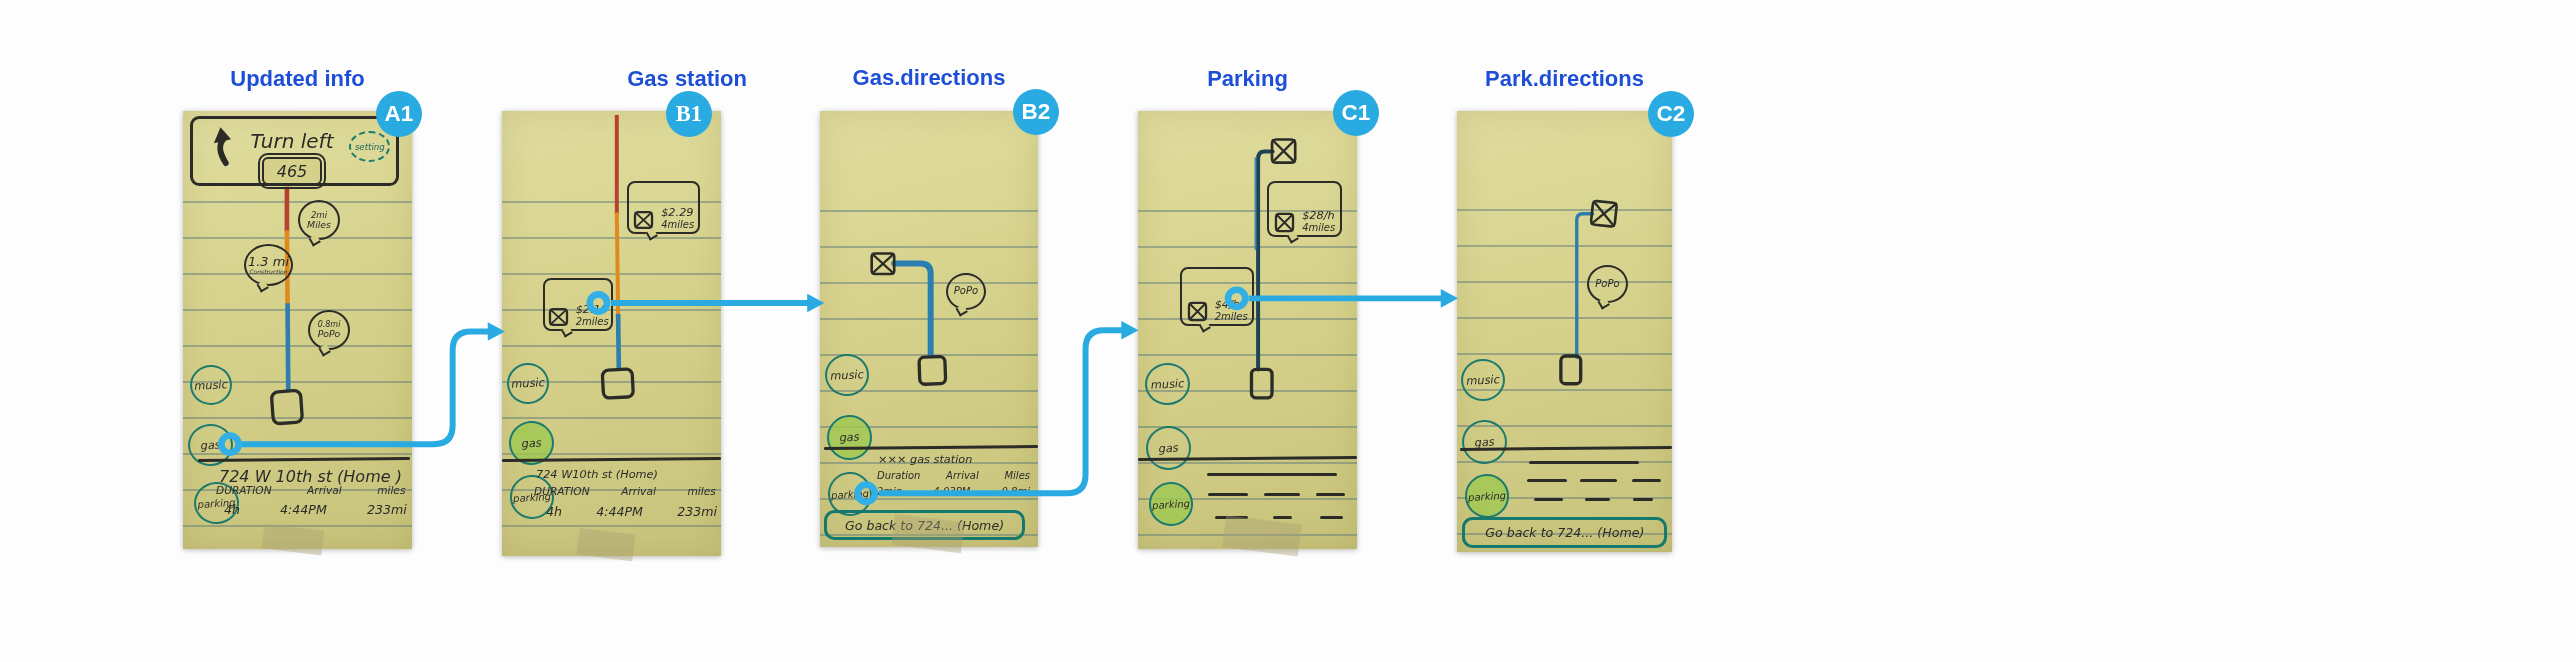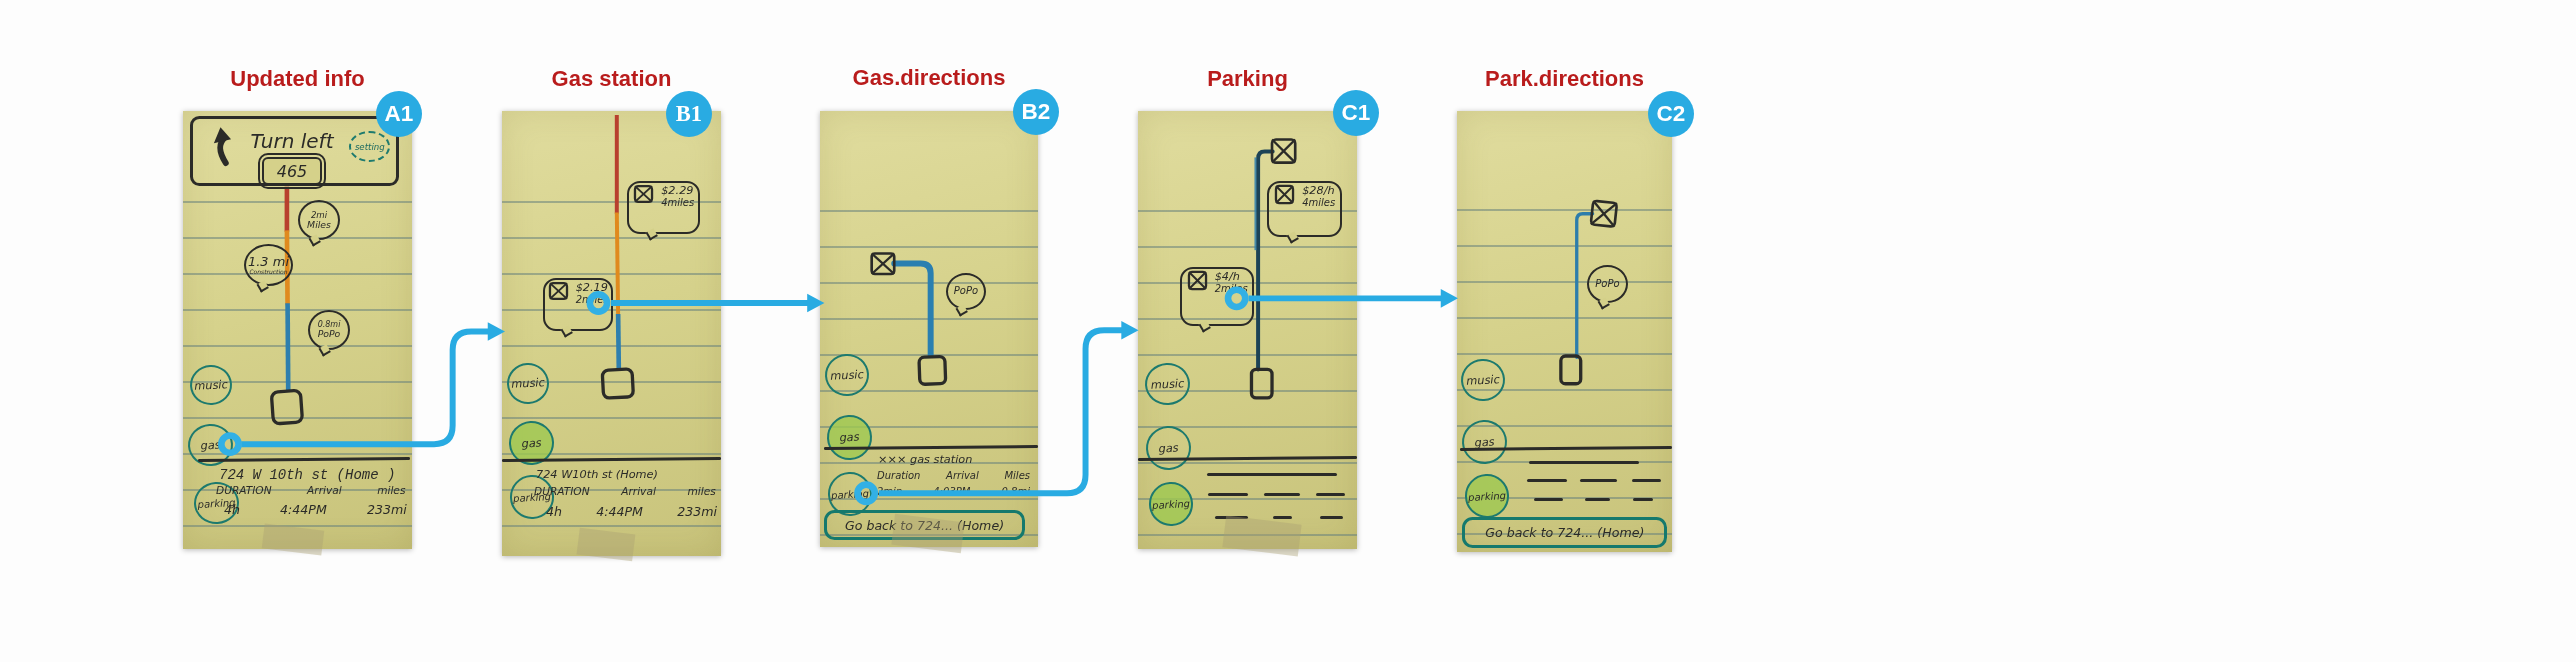--- a/index.html
+++ b/index.html
@@ -1,36 +1,36 @@
 <!DOCTYPE html>
 <html style="font-size:10.6px"><head>
 <meta charset="utf-8">
 <style>
   html,body{margin:0;padding:0;background:#fff;}
   #canvas{position:relative;width:2576px;height:663px;background:#fdfdfd;overflow:hidden;
           font-family:"Liberation Sans",sans-serif;}
-  .title{position:absolute;font:bold 22px "Liberation Sans",sans-serif;color:#b91c1c;text-align:center;}
+  .title{position:absolute;font:bold 22px "Liberation Sans",sans-serif;color:#1d4ed8;text-align:center;}
   .badge{position:absolute;width:46px;height:46px;border-radius:50%;background:#29abe2;color:#fff;
          font:bold 22.5px "Liberation Sans",sans-serif;display:flex;align-items:center;justify-content:center;z-index:6;}
   .note{position:absolute;background:linear-gradient(165deg,#e0dc9e 0%,#d6d28c 45%,#c8c37b 100%);
         box-shadow:0 1.3px 5.3px rgba(0,0,0,.28), inset 0 0 33px rgba(110,100,30,.16);z-index:1;}
   .lines{position:absolute;left:0;right:0;bottom:1.3px;
          background:repeating-linear-gradient(180deg,rgba(105,130,124,.55) 0 2px,transparent 2px 36px);}
   .sketch{position:absolute;inset:0;}
   .hw{font-family:"DejaVu Sans",sans-serif;font-style:italic;color:#2b2b28;}
   .tealc{position:absolute;border:2.7px solid #1d7a6e;border-radius:50%;display:flex;align-items:center;
          justify-content:center;transform:rotate(-3deg);}
   .tealc.green{background:rgba(158,200,80,.8);}
   .tealc span{font-size:11.3px;}
   .bubble{position:absolute;border:2.7px solid #2b2b28;border-radius:50%;display:flex;flex-direction:column;
           align-items:center;justify-content:center;line-height:1.05;text-align:center;}
   .bubble::after,.rbubble::after{content:"";position:absolute;width:7.3px;height:7.3px;background:#d4d089;
           border-right:2.7px solid #2b2b28;border-bottom:2.7px solid #2b2b28;transform:rotate(60deg);
           bottom:-7.3px;left:26%;}
-  .rbubble{position:absolute;border:2.7px solid #2b2b28;border-radius:13px;display:flex;align-items:flex-start;
+  .rbubble{position:absolute;border:2.7px solid #2b2b28;border-radius:8px;display:flex;align-items:flex-end;
            justify-content:center;gap:7px;padding:1.3px 2.7px;}
   .rbubble .col{display:flex;flex-direction:column;line-height:1.15;}
   .navbox{position:absolute;border:3.3px solid #2b2b28;border-radius:9.3px;}
   .roadbox{position:absolute;border:2px solid #2b2b28;outline:2px solid #2b2b28;outline-offset:2px;
            border-radius:6px;background:#d5d18a;display:flex;align-items:center;justify-content:center;z-index:2;text-align:right;}
   .setting{position:absolute;border:2px dashed #1d7a6e;border-radius:50%;display:flex;align-items:center;
            justify-content:center;margin-left:40px;}
   .divider{position:absolute;height:2.7px;background:#2b2b28;border-radius:1.3px;transform:rotate(-.5deg);}
   .dash{position:absolute;height:3.3px;background:#2b2b28;border-radius:2px;}
   .teal-btn{position:absolute;border:3.3px solid #15796d;border-radius:10.6px;display:flex;align-items:center;
@@ -38,21 +38,21 @@
   .inforow{position:absolute;display:flex;justify-content:space-between;}
   .tape{position:absolute;background:rgba(170,160,115,.4);transform:rotate(7deg);}
   #links{position:absolute;inset:0;z-index:5;pointer-events:none;}
 </style>
 </head>
 <body>
 
 <div id="canvas">
 
   <div class="title" style="left:183px;top:66px;width:229px;">Updated info</div>
-  <div class="title" style="left:502px;top:66px;width:219px;">Gas station</div>
+  <div class="title" style="left:528px;top:66px;width:219px;text-align:right;">Gas station</div>
   <div class="title" style="left:820px;top:65px;width:218px;">Gas.directions</div>
   <div class="title" style="left:1138px;top:66px;width:219px;">Parking</div>
   <div class="title" style="left:1457px;top:66px;width:215px;">Park.directions</div>
 
   <div class="note" style="left:183px;top:111px;width:229px;height:438px;">
     <div class="lines" style="top:90px;"></div>
     <svg class="sketch" width="229" height="438" viewBox="0 0 346 661">
       <line x1="157" y1="114" x2="157" y2="182" stroke="#b8402e" stroke-width="7"></line>
       <line x1="157" y1="180" x2="158" y2="292" stroke="#e08a1e" stroke-width="7"></line>
       <line x1="158" y1="290" x2="159" y2="421" stroke="#2e7fae" stroke-width="7"></line>
@@ -86,21 +86,21 @@
     <div class="tealc" style="left:6.6px;top:254px;width:38px;height:36px;">
         <span class="hw">music</span>
       </div>
     <div class="tealc" style="left:5.3px;top:313px;width:41px;height:38px;">
         <span class="hw">gas</span>
       </div>
     <div class="tealc" style="left:10.6px;top:371px;width:41px;height:38px;">
         <span class="hw" style="font-size:10px;">parking</span>
       </div>
     <div class="divider" style="left:14.6px;right:2.7px;top:347px;"></div>
-    <span class="hw" style="position:absolute;left:36px;top:356px;font-size:14px;font-family:Liberation Mono, monospace;">724 W 10th st  (Home )</span>
+    <span class="hw" style="position:absolute;left:36px;top:356px;font-size:16px;">724 W 10th st  (Home )</span>
     <div class="inforow hw" style="left:33px;right:6.6px;top:373px;font-size:10.6px;">
       <span>DURATION</span>
       <span>Arrival</span>
       <span>miles</span>
     </div>
     <div class="inforow hw" style="left:41px;right:5.3px;top:391px;font-size:12.6px;">
       <span>4h</span>
       <span>4:44PM</span>
       <span>233mi</span>
     </div>

